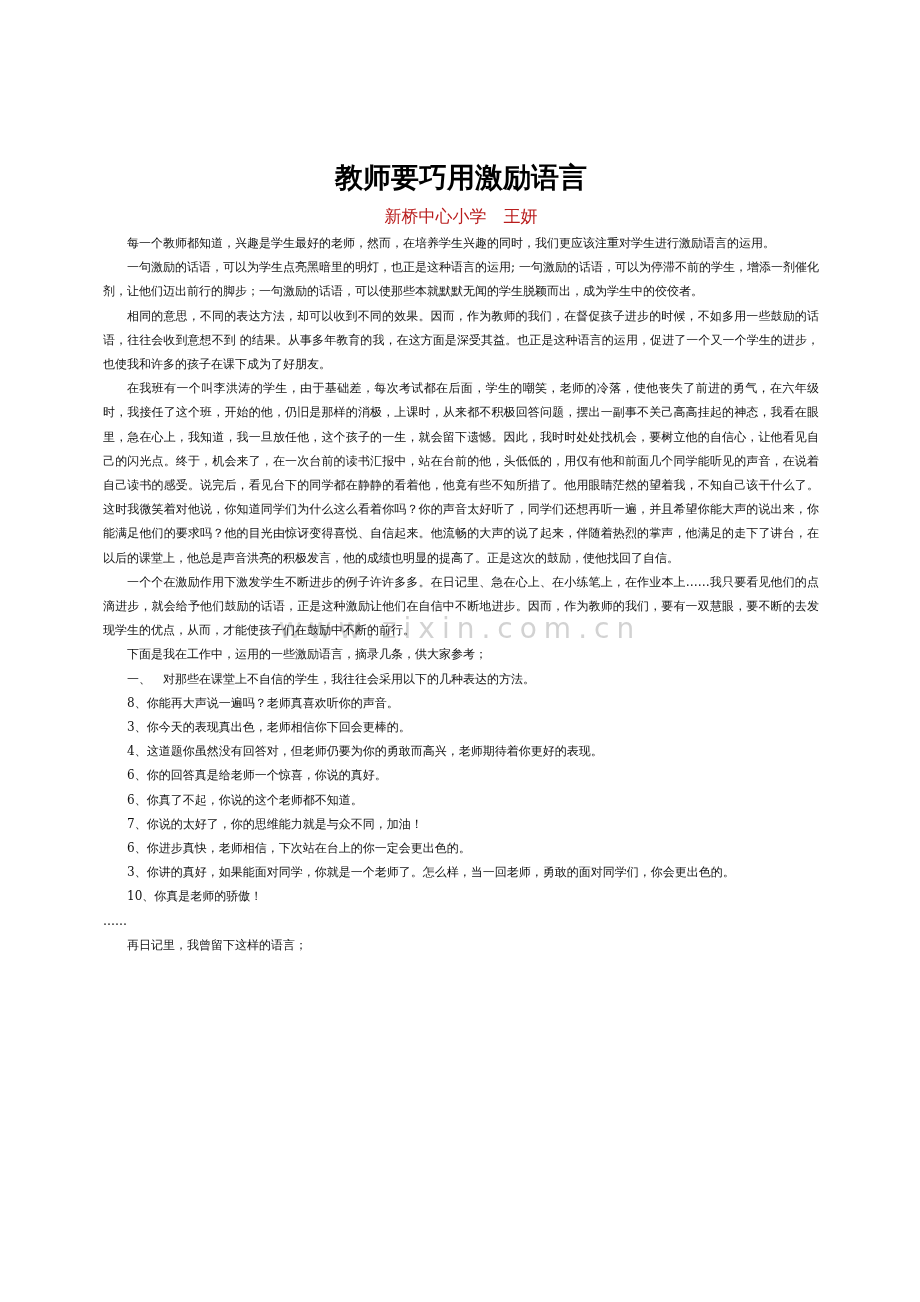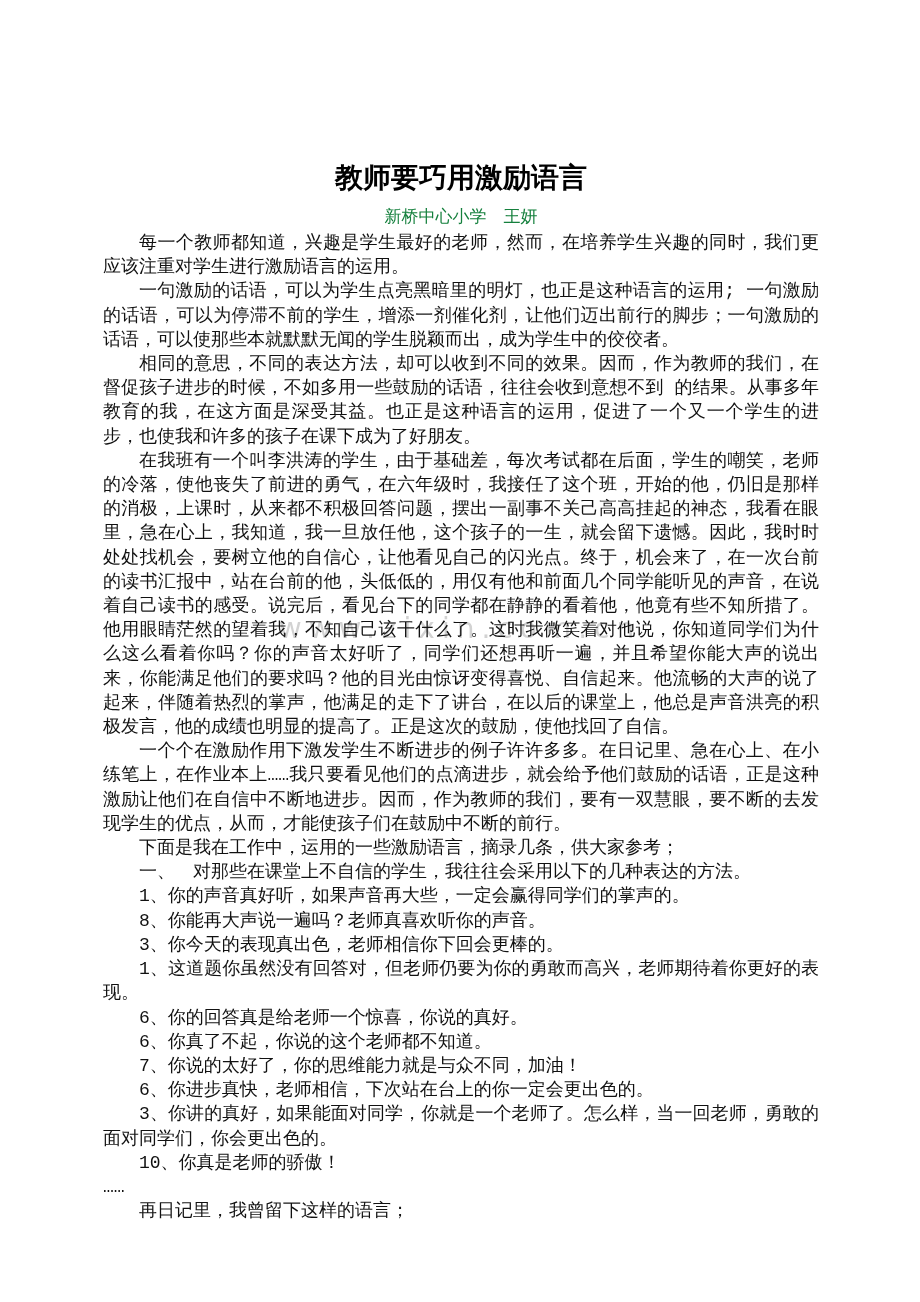--- a/index.html
+++ b/index.html
@@ -45,28 +45,27 @@
     font-weight: bold;
     font-size: 28px;
     line-height: 36px;
     color: #000000;
   }
   .byline {
     text-align: center;
     font-size: 17px;
     line-height: 22px;
     margin-top: 9px;
-    color: #15803d;
+    color: #b91c1c;
   }
   .body-text {
     margin-top: 4px;
-    font-size: 18px;
+    font-size: 12px;
     line-height: 24.2px;
     text-align: justify;
-    font-family: Liberation Mono, monospace;
   }
   .body-text p {
     margin: 0;
     padding: 0;
     text-indent: 2em;
   }
   .body-text p.flush {
     text-indent: 0;
   }
 </style>
@@ -84,24 +83,23 @@
     <div class="byline">新桥中心小学　王妍</div>
 
     <div class="body-text">
       <p>每一个教师都知道，兴趣是学生最好的老师，然而，在培养学生兴趣的同时，我们更应该注重对学生进行激励语言的运用。</p>
       <p>一句激励的话语，可以为学生点亮黑暗里的明灯，也正是这种语言的运用; 一句激励的话语，可以为停滞不前的学生，增添一剂催化剂，让他们迈出前行的脚步；一句激励的话语，可以使那些本就默默无闻的学生脱颖而出，成为学生中的佼佼者。</p>
       <p>相同的意思，不同的表达方法，却可以收到不同的效果。因而，作为教师的我们，在督促孩子进步的时候，不如多用一些鼓励的话语，往往会收到意想不到 的结果。从事多年教育的我，在这方面是深受其益。也正是这种语言的运用，促进了一个又一个学生的进步，也使我和许多的孩子在课下成为了好朋友。</p>
       <p>在我班有一个叫李洪涛的学生，由于基础差，每次考试都在后面，学生的嘲笑，老师的冷落，使他丧失了前进的勇气，在六年级时，我接任了这个班，开始的他，仍旧是那样的消极，上课时，从来都不积极回答问题，摆出一副事不关己高高挂起的神态，我看在眼里，急在心上，我知道，我一旦放任他，这个孩子的一生，就会留下遗憾。因此，我时时处处找机会，要树立他的自信心，让他看见自己的闪光点。终于，机会来了，在一次台前的读书汇报中，站在台前的他，头低低的，用仅有他和前面几个同学能听见的声音，在说着自己读书的感受。说完后，看见台下的同学都在静静的看着他，他竟有些不知所措了。他用眼睛茫然的望着我，不知自己该干什么了。这时我微笑着对他说，你知道同学们为什么这么看着你吗？你的声音太好听了，同学们还想再听一遍，并且希望你能大声的说出来，你能满足他们的要求吗？他的目光由惊讶变得喜悦、自信起来。他流畅的大声的说了起来，伴随着热烈的掌声，他满足的走下了讲台，在以后的课堂上，他总是声音洪亮的积极发言，他的成绩也明显的提高了。正是这次的鼓励，使他找回了自信。</p>
       <p>一个个在激励作用下激发学生不断进步的例子许许多多。在日记里、急在心上、在小练笔上，在作业本上……我只要看见他们的点滴进步，就会给予他们鼓励的话语，正是这种激励让他们在自信中不断地进步。因而，作为教师的我们，要有一双慧眼，要不断的去发现学生的优点，从而，才能使孩子们在鼓励中不断的前行。</p>
       <p>下面是我在工作中，运用的一些激励语言，摘录几条，供大家参考；</p>
       <p>一、　对那些在课堂上不自信的学生，我往往会采用以下的几种表达的方法。</p>
-      <p>1、你的声音真好听，如果声音再大些，一定会赢得同学们的掌声的。</p>
       <p>8、你能再大声说一遍吗？老师真喜欢听你的声音。</p>
       <p>3、你今天的表现真出色，老师相信你下回会更棒的。</p>
-      <p>1、这道题你虽然没有回答对，但老师仍要为你的勇敢而高兴，老师期待着你更好的表现。</p>
+      <p>4、这道题你虽然没有回答对，但老师仍要为你的勇敢而高兴，老师期待着你更好的表现。</p>
       <p>6、你的回答真是给老师一个惊喜，你说的真好。</p>
       <p>6、你真了不起，你说的这个老师都不知道。</p>
       <p>7、你说的太好了，你的思维能力就是与众不同，加油！</p>
       <p>6、你进步真快，老师相信，下次站在台上的你一定会更出色的。</p>
       <p>3、你讲的真好，如果能面对同学，你就是一个老师了。怎么样，当一回老师，勇敢的面对同学们，你会更出色的。</p>
       <p>10、你真是老师的骄傲！</p>
       <p class="flush">……</p>
       <p>再日记里，我曾留下这样的语言；</p>
     </div>
 

